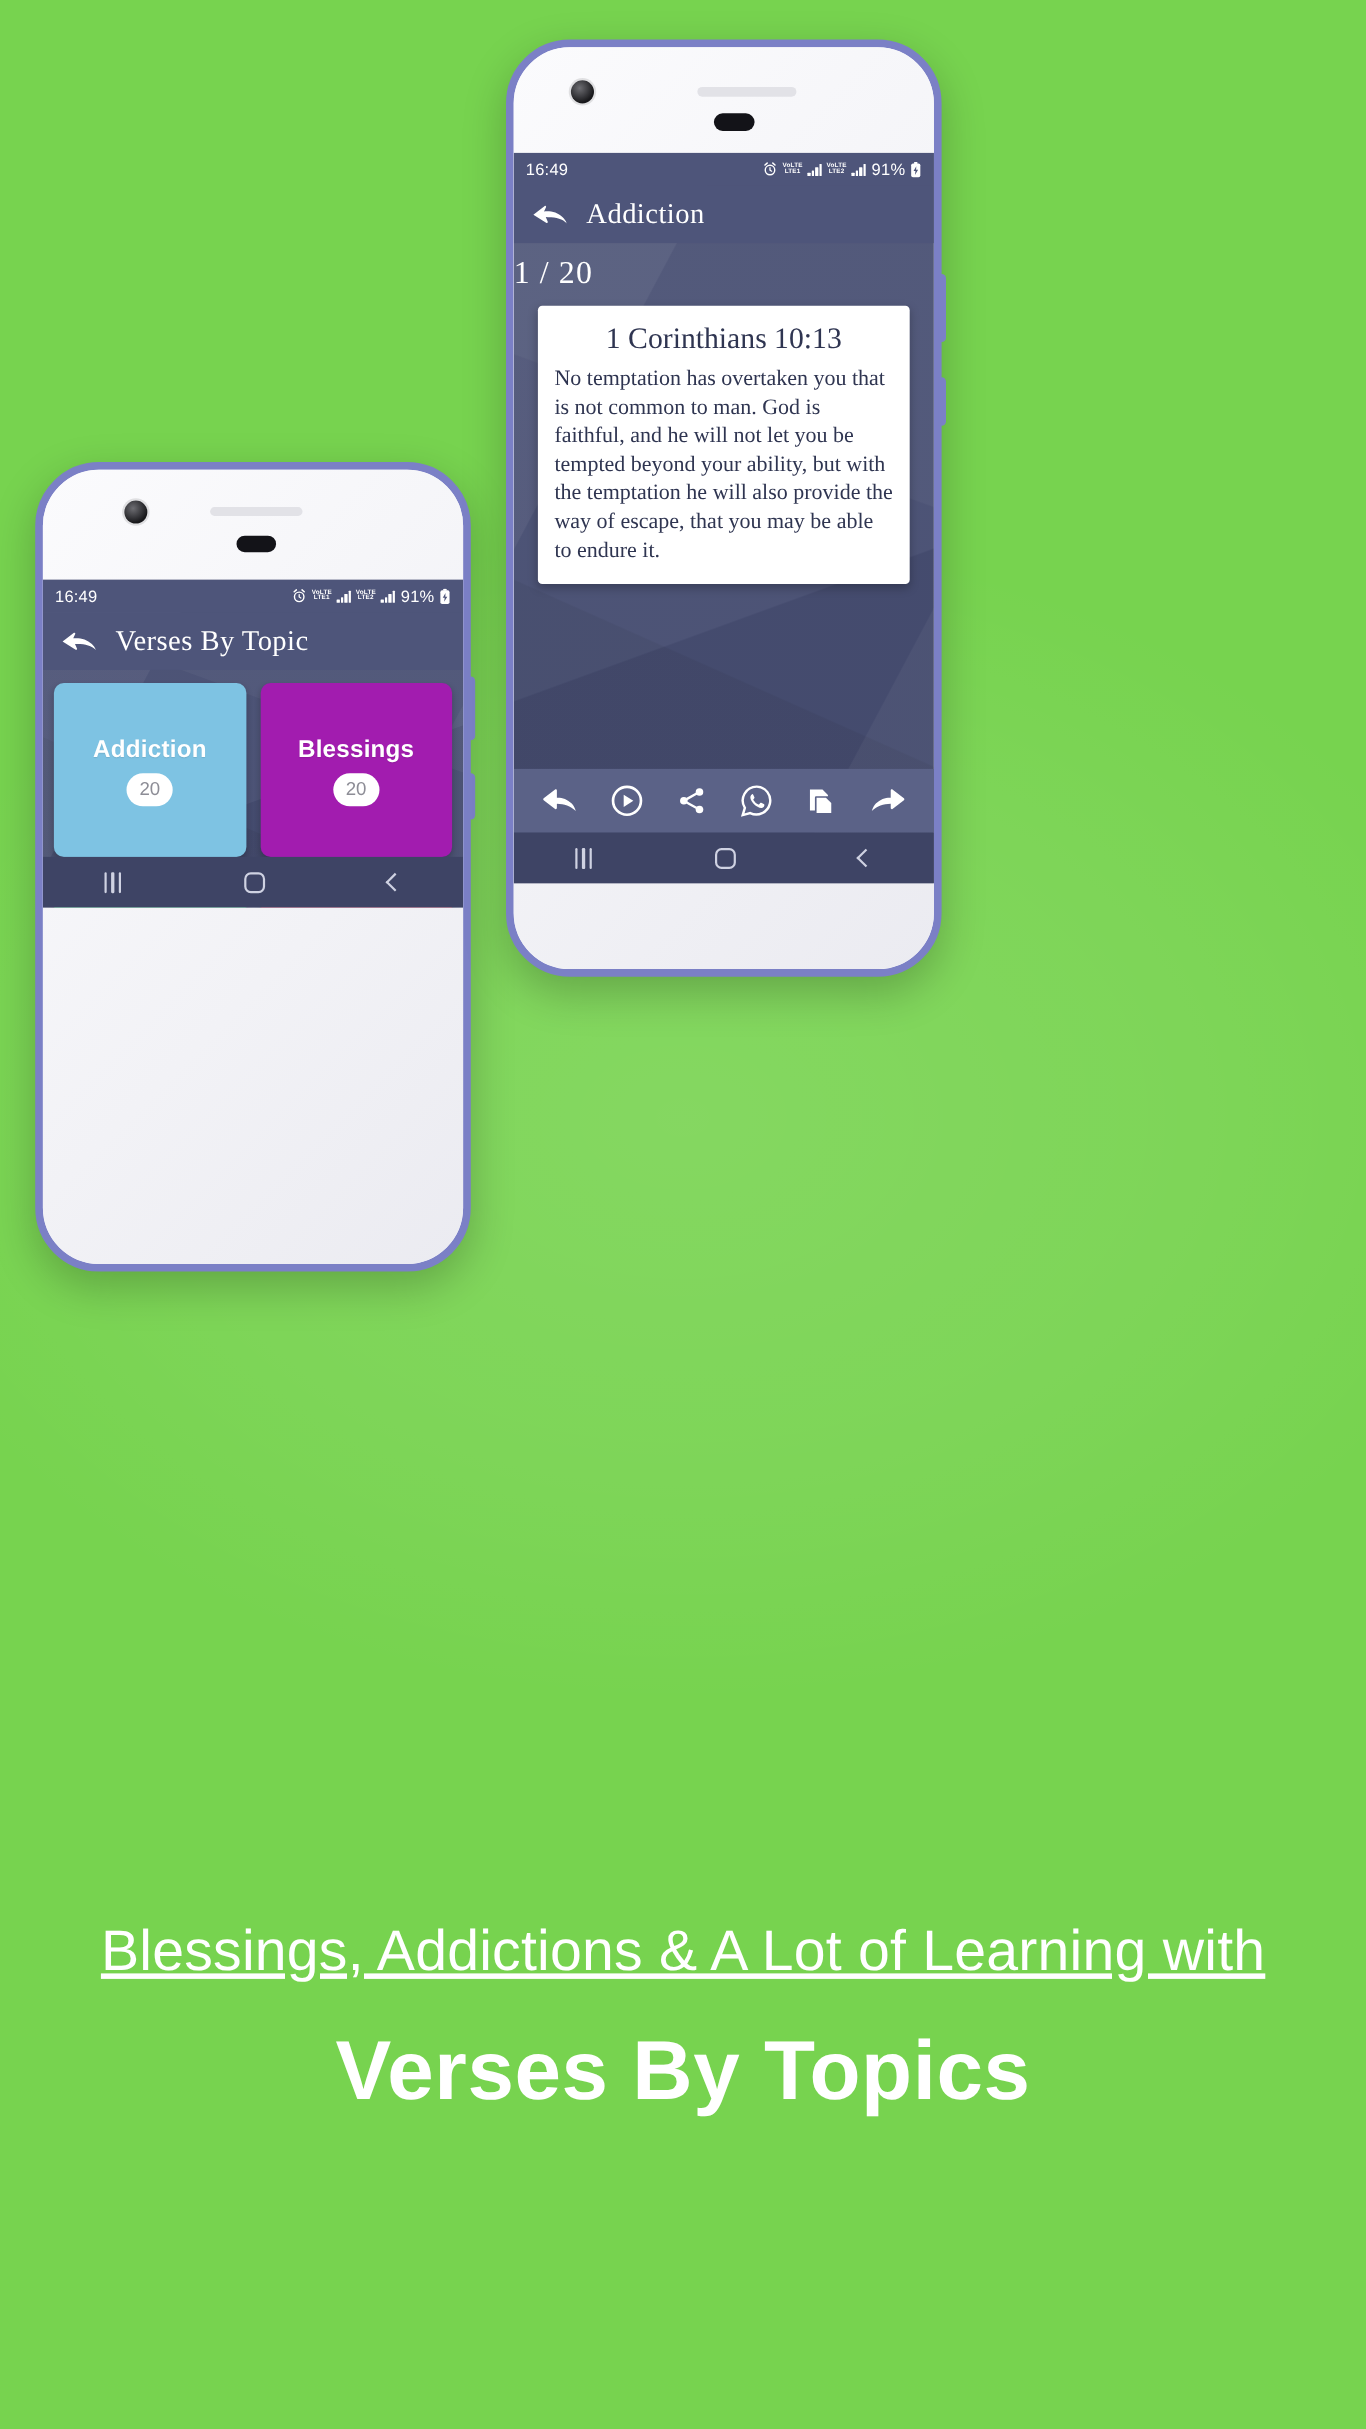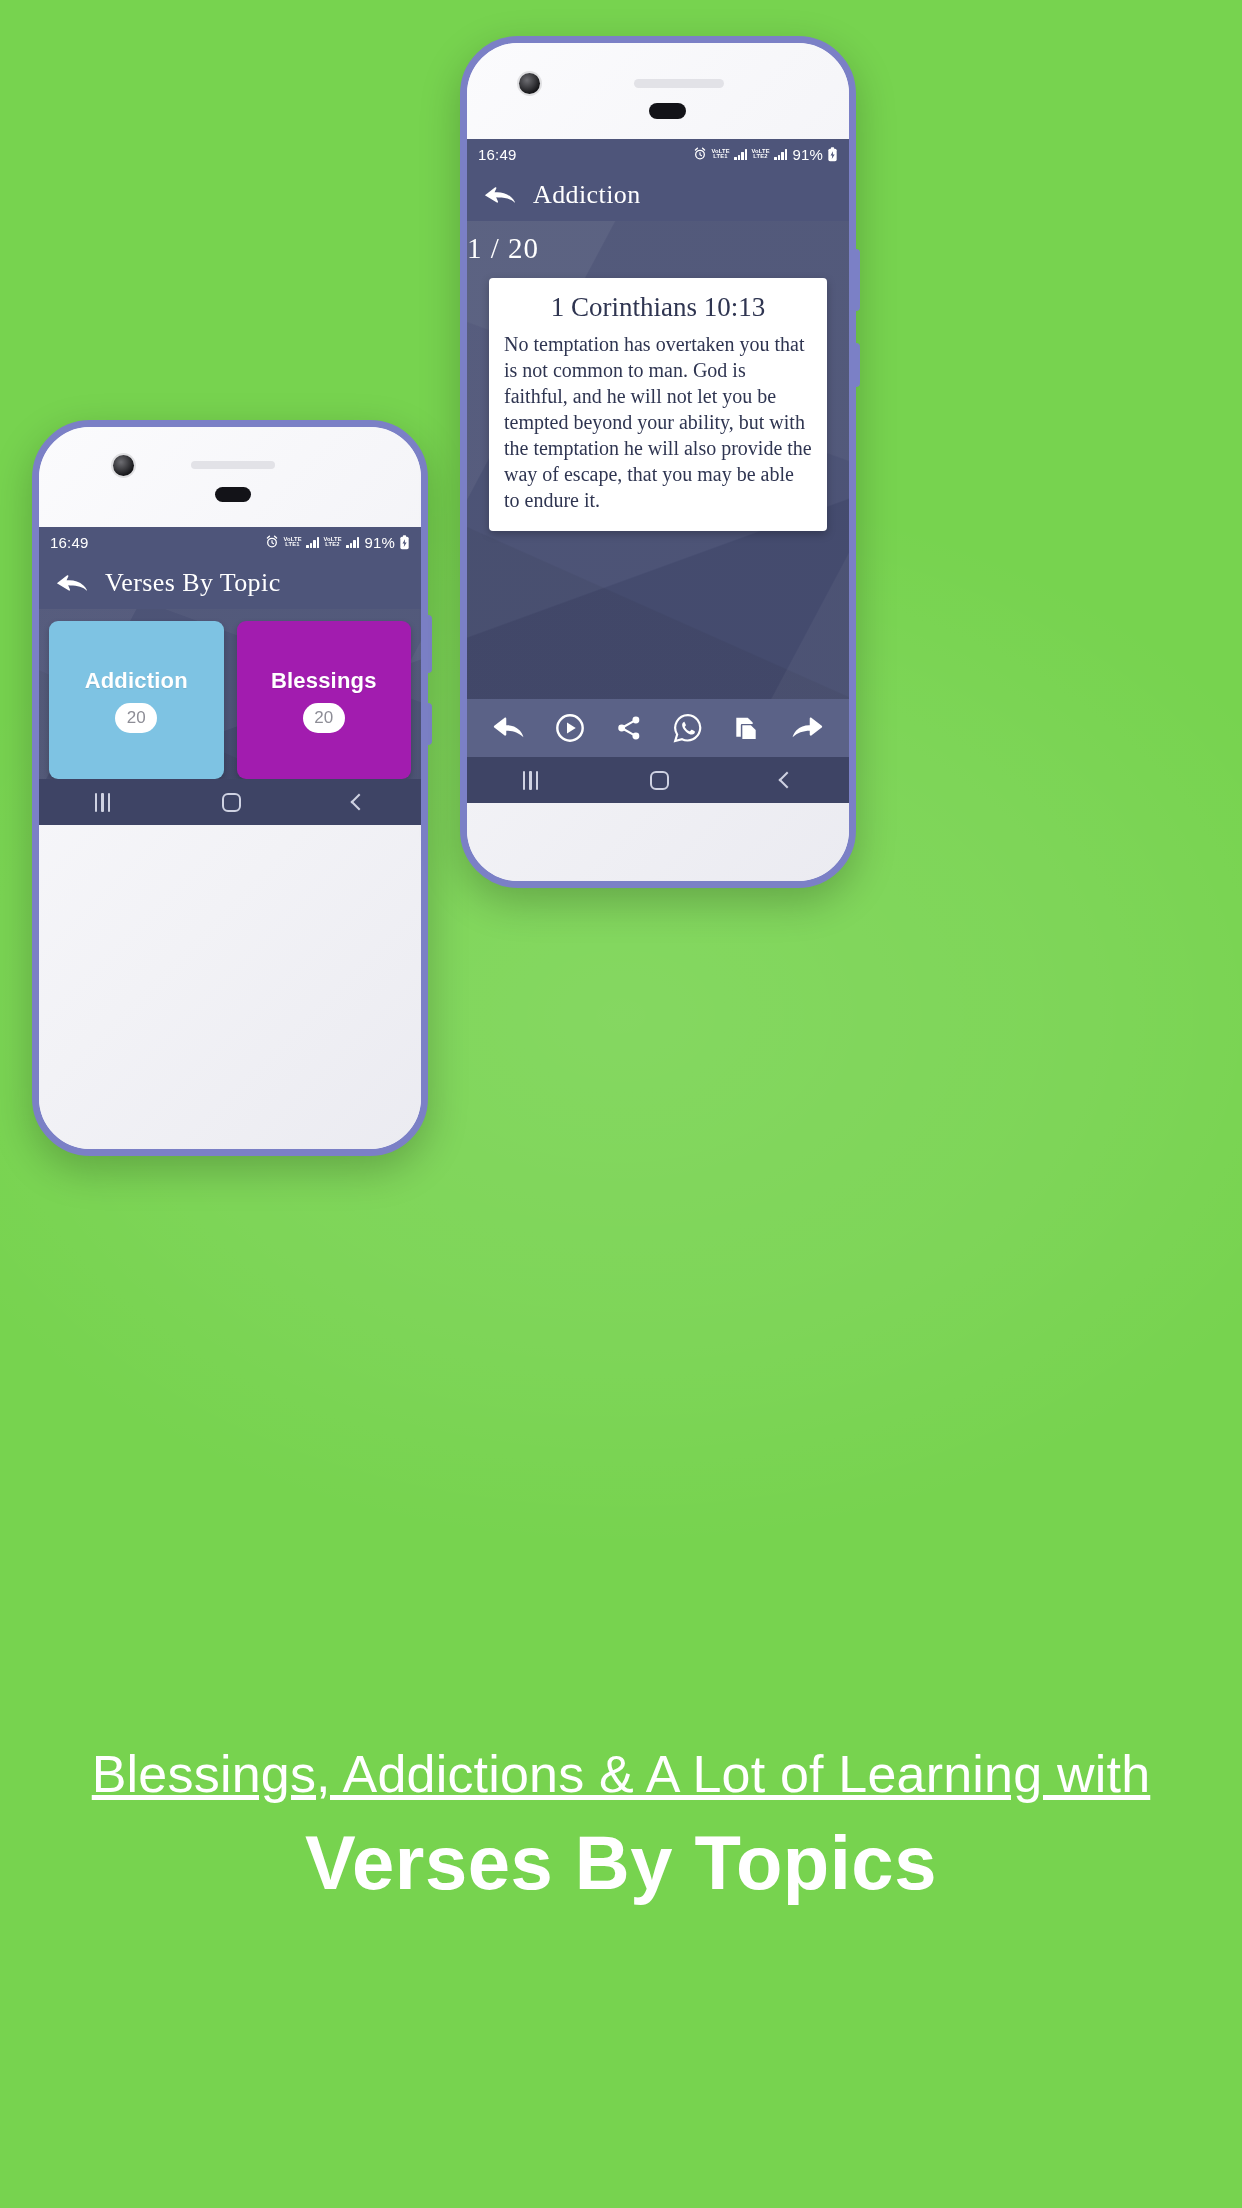--- a/index.html
+++ b/index.html
@@ -256,21 +256,21 @@
     line-height: 1.15;
     font-weight: 400;
     padding: 0 46px;
     letter-spacing: .2px;
     text-decoration: underline;
   }
   .caption .line-b {
     font-size: 76px;
     font-weight: bold;
     line-height: 1.1;
-    margin-top: 16px;
+    margin-top: 36px;
     letter-spacing: .5px;
   }
 </style>
 </head>
 <body>
 
 <div id="stage" style="background: rgb(119, 211, 79);">
 
   <div class="phone" style="left:32px; top:420px; width:396px; height:736px;">
     <div class="body-inner">

